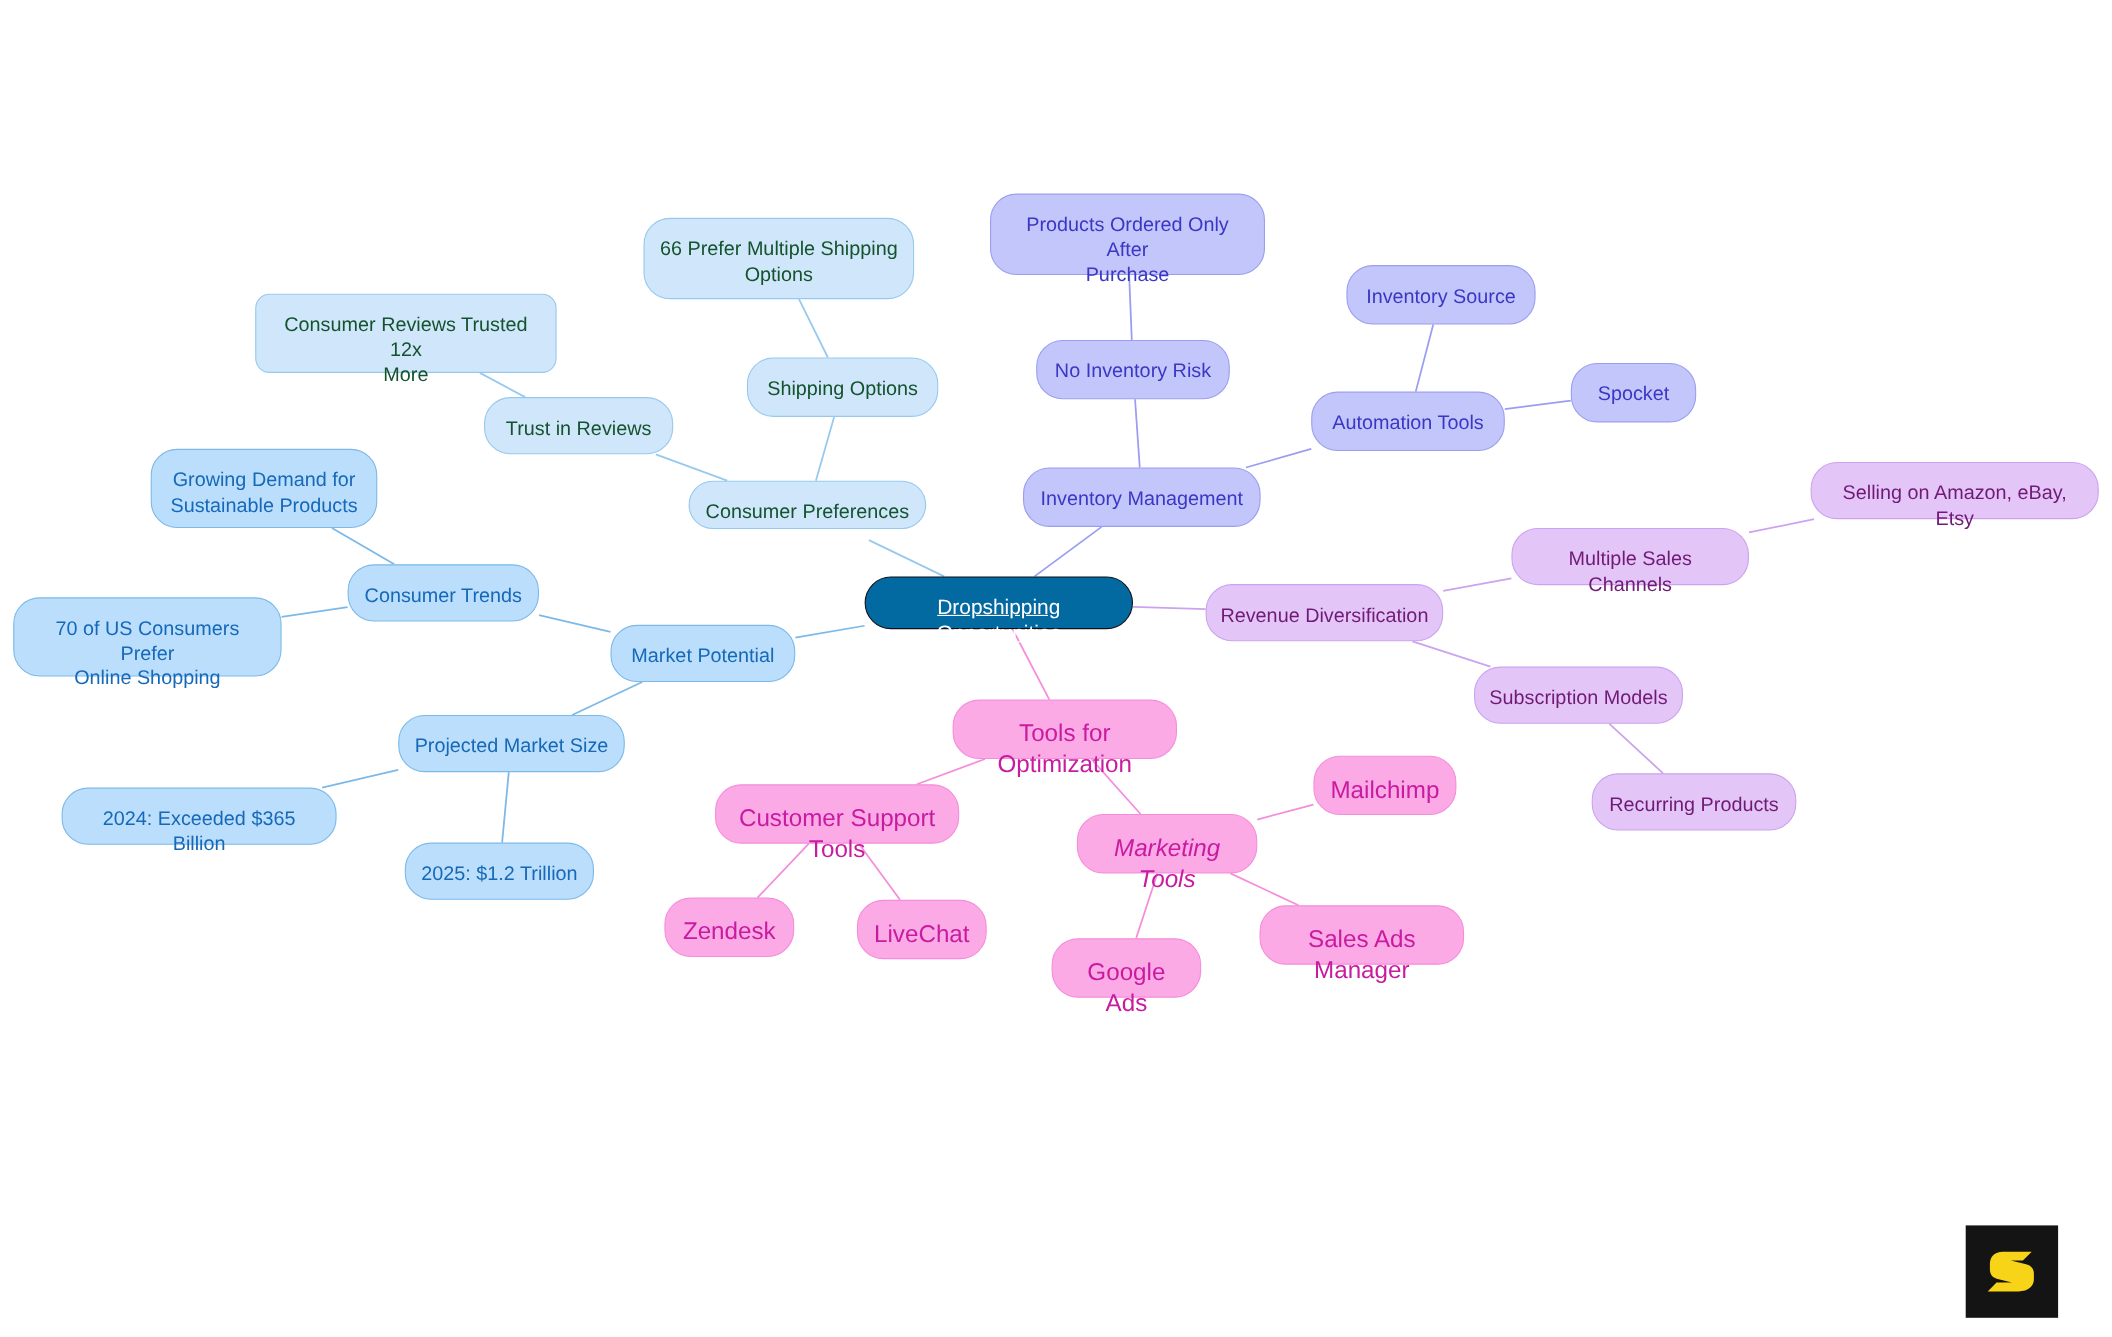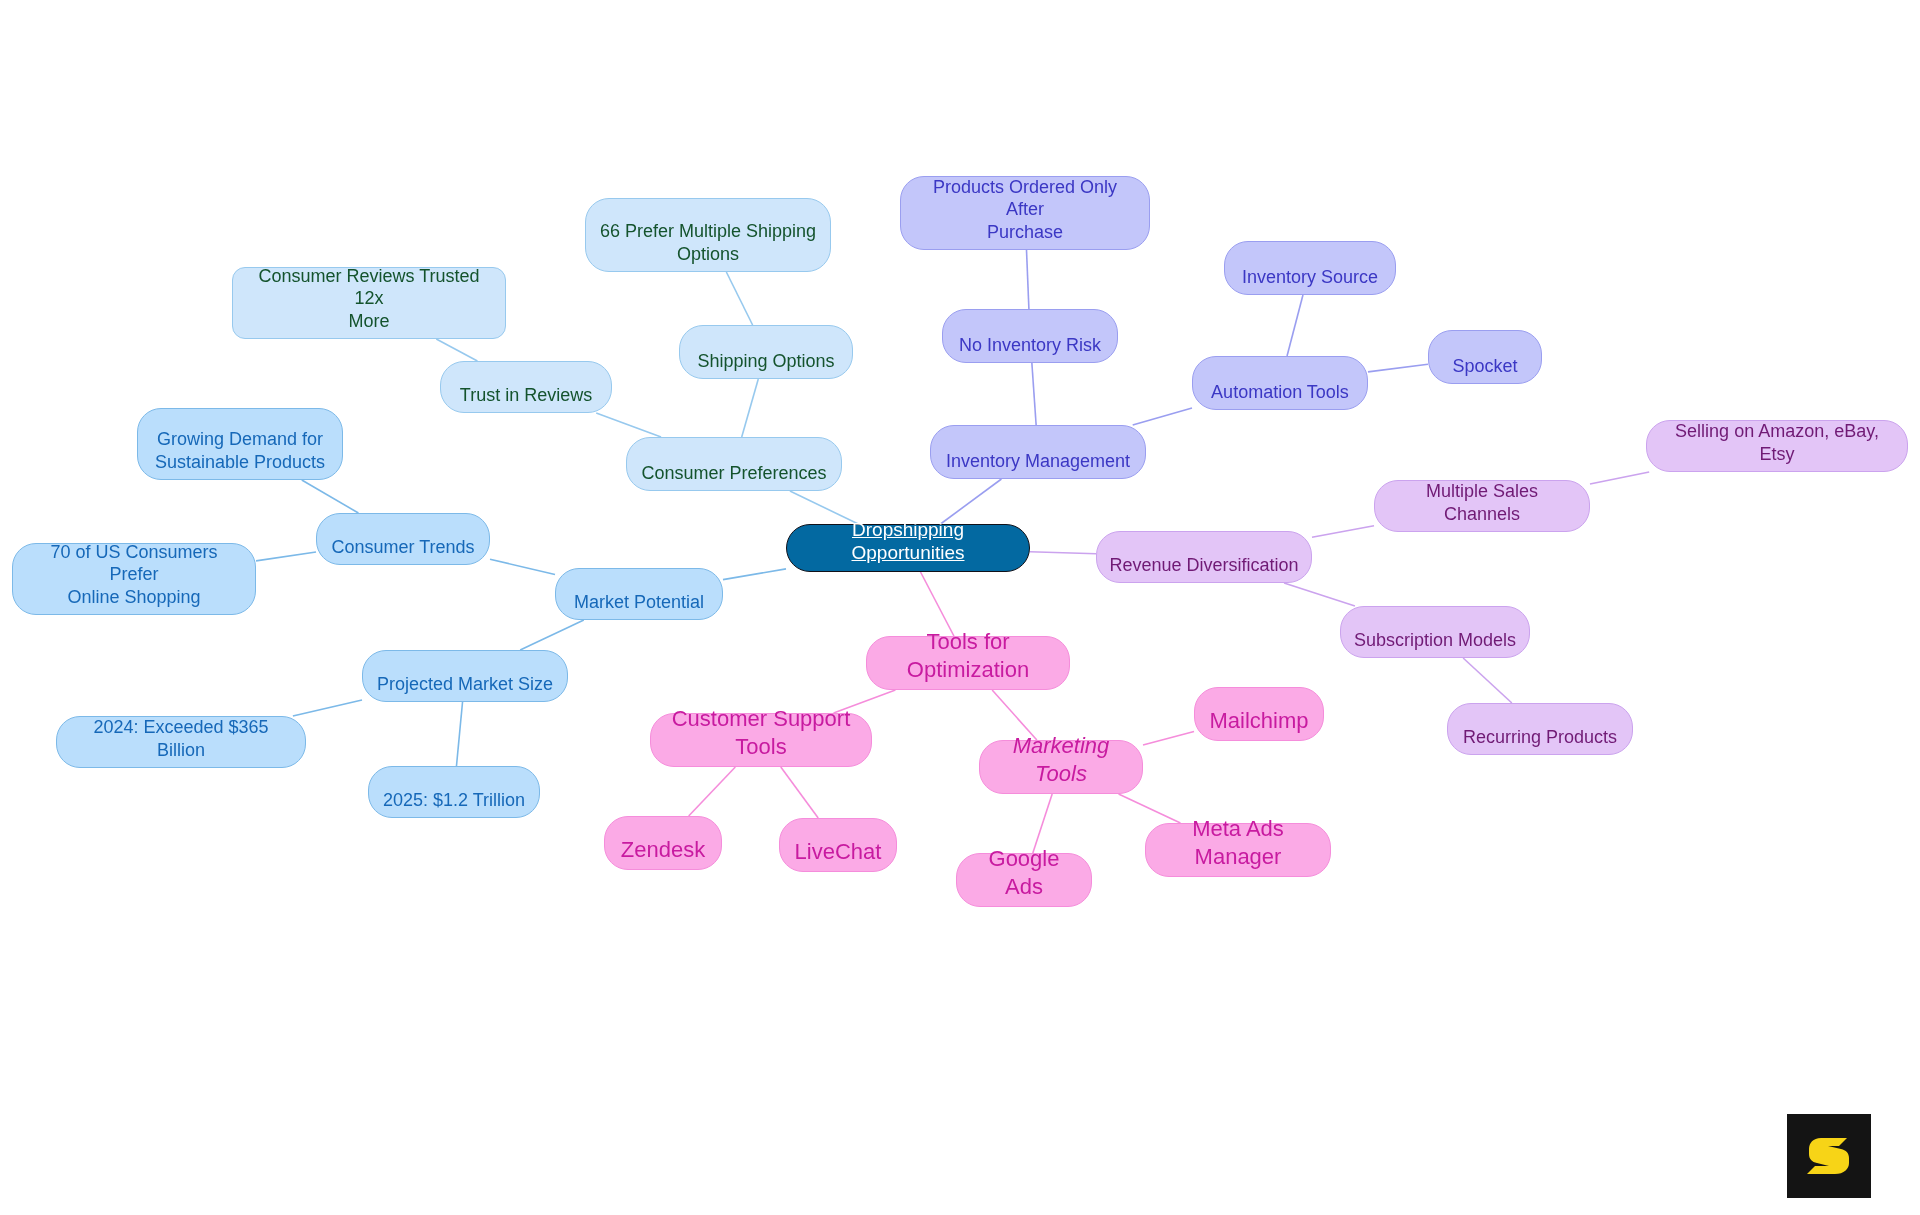--- a/index.html
+++ b/index.html
@@ -20,28 +20,28 @@
     left: 0;
     top: 0;
     width: 1920px;
     height: 1215px;
     pointer-events: none;
   }
   .node {
     position: absolute;
     box-sizing: border-box;
     display: flex;
-    align-items: flex-end;
+    align-items: flex-start;
     justify-content: center;
     text-align: center;
     border-radius: 24px;
     border-style: solid;
     border-width: 1px;
     line-height: 1.25;
-    padding: 6px 12px;
+    padding: 16px 12px;
     white-space: pre-line;
   }
   .node-root {
     background: #0369a1;
     border-color: #111119;
     color: #ffffff;
     border-radius: 28px;
     font-size: 19px;
     text-decoration: underline;
   }
@@ -128,21 +128,21 @@
       <div class="node node-root" style="left: 786px; top: 524px; width: 244px; height: 48px;"><span>Dropshipping Opportunities</span></div>
       <div class="node node-blue" style="left: 555px; top: 568px; width: 168px; height: 52px;"><span>Market Potential</span></div>
       <div class="node node-blue" style="left: 316px; top: 513px; width: 174px; height: 52px;"><span>Consumer Trends</span></div>
       <div class="node node-blue" style="left: 137px; top: 408px; width: 206px; height: 72px;"><span>Growing Demand for
 Sustainable Products</span></div>
       <div class="node node-blue" style="left: 12px; top: 543px; width: 244px; height: 72px;"><span>70 of US Consumers Prefer
 Online Shopping</span></div>
       <div class="node node-blue" style="left: 362px; top: 650px; width: 206px; height: 52px;"><span>Projected Market Size</span></div>
       <div class="node node-blue" style="left: 56px; top: 716px; width: 250px; height: 52px;"><span>2024: Exceeded $365 Billion</span></div>
       <div class="node node-blue" style="left: 368px; top: 766px; width: 172px; height: 52px;"><span>2025: $1.2 Trillion</span></div>
-      <div class="node node-blue-light" style="left: 626px; top: 437px; width: 216px; height: 54px;"><span>Consumer Preferences</span></div>
+      <div class="node node-blue-light" style="left: 626px; top: 437px; width: 216px; height: 44px;"><span>Consumer Preferences</span></div>
       <div class="node node-blue-light" style="left: 440px; top: 361px; width: 172px; height: 52px;"><span>Trust in Reviews</span></div>
       <div class="node node-blue-light" style="left: 232px; top: 267px; width: 274px; height: 72px; border-radius: 13px;"><span>Consumer Reviews Trusted 12x
 More</span></div>
       <div class="node node-blue-light" style="left: 679px; top: 325px; width: 174px; height: 54px;"><span>Shipping Options</span></div>
       <div class="node node-blue-light" style="left: 585px; top: 198px; width: 246px; height: 74px;"><span>66 Prefer Multiple Shipping
 Options</span></div>
       <div class="node node-periwinkle" style="left: 930px; top: 425px; width: 216px; height: 54px;"><span>Inventory Management</span></div>
       <div class="node node-periwinkle" style="left: 942px; top: 309px; width: 176px; height: 54px;"><span>No Inventory Risk</span></div>
       <div class="node node-periwinkle" style="left: 900px; top: 176px; width: 250px; height: 74px;"><span>Products Ordered Only After
 Purchase</span></div>
@@ -153,21 +153,21 @@
       <div class="node node-lavender" style="left: 1374px; top: 480px; width: 216px; height: 52px;"><span>Multiple Sales Channels</span></div>
       <div class="node node-lavender" style="left: 1646px; top: 420px; width: 262px; height: 52px;"><span>Selling on Amazon, eBay, Etsy</span></div>
       <div class="node node-lavender" style="left: 1340px; top: 606px; width: 190px; height: 52px;"><span>Subscription Models</span></div>
       <div class="node node-lavender" style="left: 1447px; top: 703px; width: 186px; height: 52px;"><span>Recurring Products</span></div>
       <div class="node node-pink" style="left: 866px; top: 636px; width: 204px; height: 54px;"><span>Tools for Optimization</span></div>
       <div class="node node-pink" style="left: 650px; top: 713px; width: 222px; height: 54px;"><span>Customer Support Tools</span></div>
       <div class="node node-pink" style="left: 604px; top: 816px; width: 118px; height: 54px;"><span>Zendesk</span></div>
       <div class="node node-pink" style="left: 779px; top: 818px; width: 118px; height: 54px;"><span>LiveChat</span></div>
       <div class="node node-pink" style="left: 979px; top: 740px; width: 164px; height: 54px; font-style: italic;"><span>Marketing Tools</span></div>
       <div class="node node-pink" style="left: 1194px; top: 687px; width: 130px; height: 54px;"><span>Mailchimp</span></div>
-      <div class="node node-pink" style="left: 1145px; top: 823px; width: 186px; height: 54px;"><span>Meta Ads Manager</span></div>
+      <div class="node node-pink" style="left: 1145px; top: 823px; width: 186px; height: 54px;"><span>Sales Ads Manager</span></div>
       <div class="node node-pink" style="left: 956px; top: 853px; width: 136px; height: 54px;"><span>Google Ads</span></div>
     </div>
 
   <div class="logo-badge">
     <svg width="52" height="52" viewBox="0 0 52 52">
       <path d="M44 8 L18 8 C10 8 6 13 6 19 L6 24 C6 29 9 32 14 33 L26 36 L12 36 L4 44 L32 44 C41 44 46 39 46 33 L46 28 C46 23 43 20 38 19 L25 16 L36 16 Z" fill="#f7d417"></path>
     </svg>
   </div>
 </div>
 

